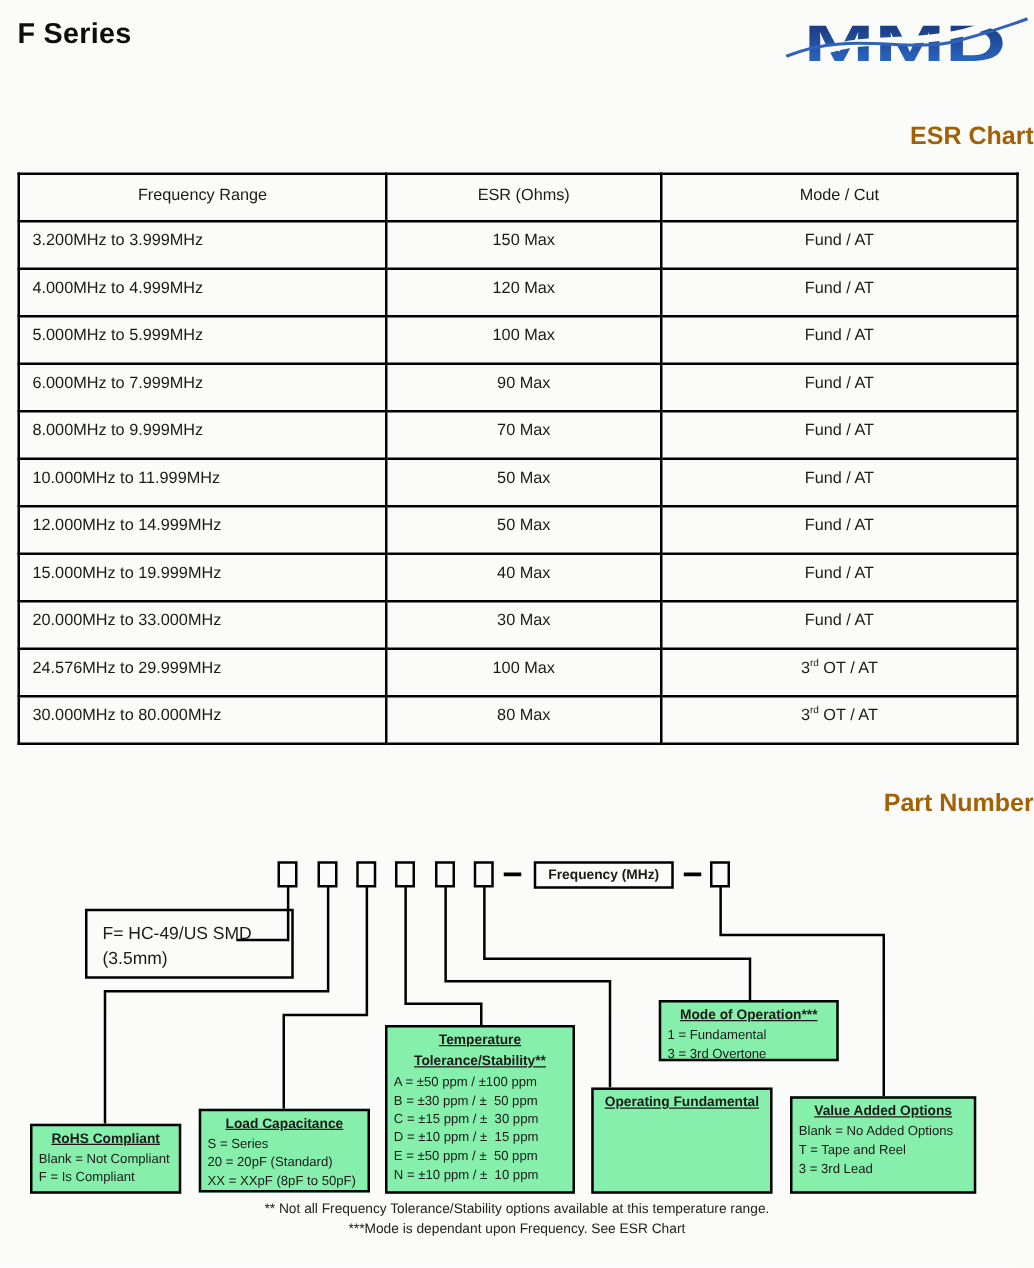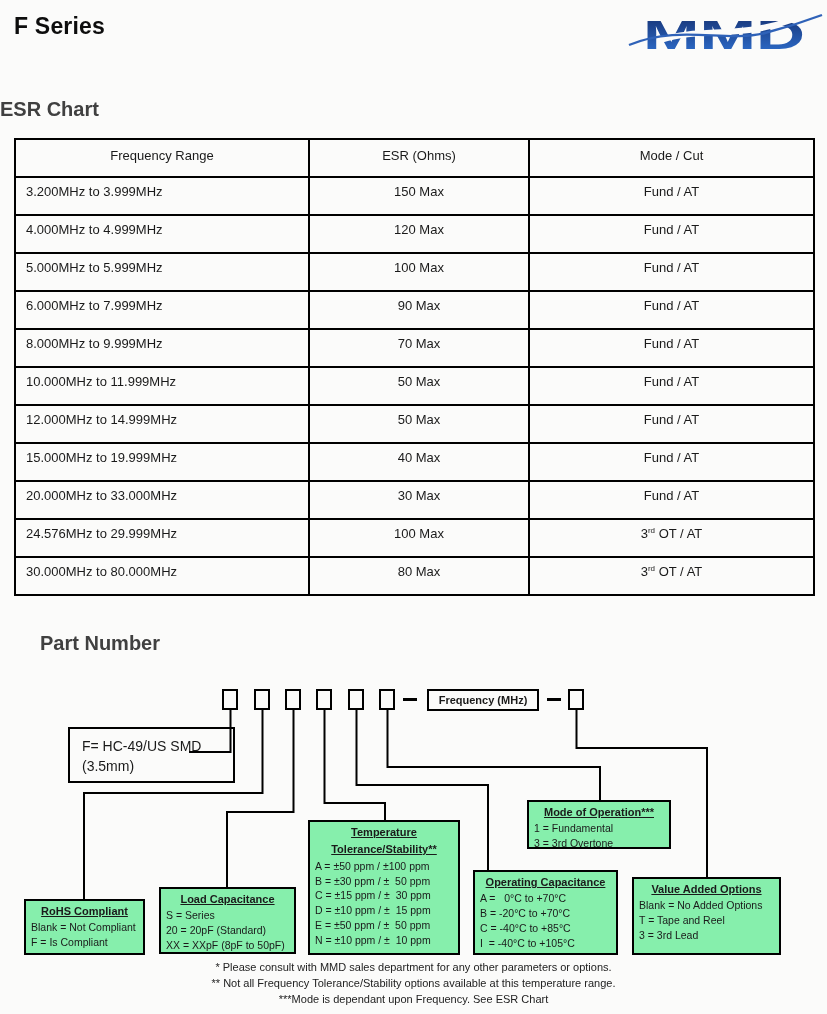--- a/index.html
+++ b/index.html
@@ -10,22 +10,22 @@
     background:#fbfbfa; overflow:hidden;
   }
   
   .page-title {
     position:absolute; left:14px; top:13px;
     font-size:23px; font-weight:bold; color:#0d0d0d; letter-spacing:0.2px;
   }
   .logo-wrap { position:absolute; left:625px; top:8px; width:200px; height:48px; }
   
   .section-title {
-    position:absolute; left:0; width:100%; text-align:left;
-    font-size:20px; font-weight:bold; color:#404040;
+    position:absolute; left:0; width:100%; text-align:right;
+    font-size:20px; font-weight:bold; color:#a16207;
   }
   .title-esr { top:98px; }
   .title-pn  { top:632px;padding-left:40px; }
   
   .esr-table {
     position:absolute; left:14px; top:138px; width:799px;
     border-collapse:collapse; table-layout:fixed;
     font-size:13px;
   }
   .esr-table th, .esr-table td {
@@ -229,37 +229,30 @@
 
   <div class="opt-box box-mode">
     <div class="opt-title">Mode of Operation***</div>
     <div class="opt-lines">
         <div class="opt-line">1 = Fundamental</div>
         <div class="opt-line">3 = 3rd Overtone</div>
       </div>
   </div>
 
   <div class="opt-box box-optemp">
-    <div class="opt-title">Operating Capacitance</div>
-    <div class="opt-lines">
-        <div class="opt-line">A =   0°C to +70°C</div>
-        <div class="opt-line">B = -20°C to +70°C</div>
-        <div class="opt-line">C = -40°C to +85°C</div>
-        <div class="opt-line">I  = -40°C to +105°C</div>
-      </div>
+    <div class="opt-title">Operating Fundamental</div>
   </div>
 
   <div class="opt-box box-value">
     <div class="opt-title">Value Added Options</div>
     <div class="opt-lines">
         <div class="opt-line">Blank = No Added Options</div>
         <div class="opt-line">T = Tape and Reel</div>
         <div class="opt-line">3 = 3rd Lead</div>
       </div>
   </div>
 
   <div class="footnotes">
-    <div>* Please consult with MMD sales department for any other parameters or options.</div>
     <div>** Not all Frequency Tolerance/Stability options available at this temperature range.</div>
     <div>***Mode is dependant upon Frequency. See ESR Chart</div>
   </div>
 
 </div>
 
 </body></html>

